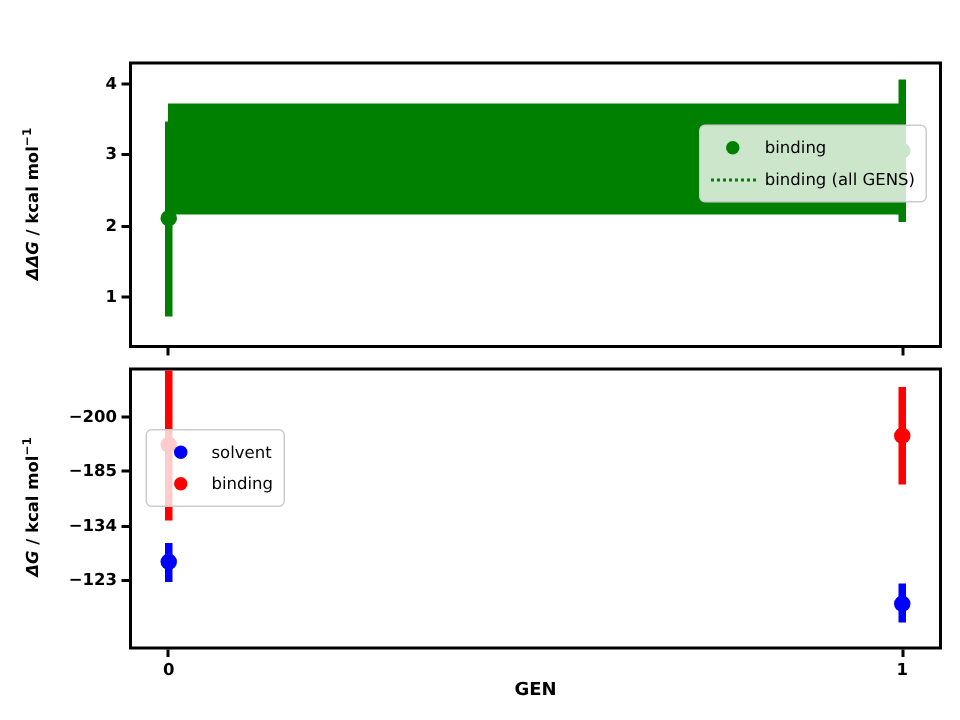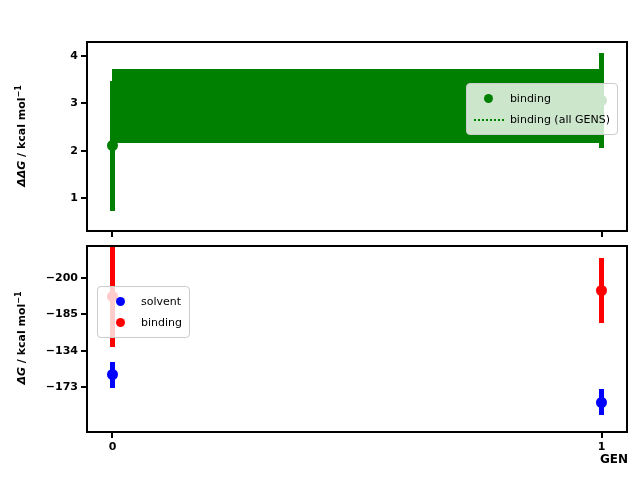--- a/index.html
+++ b/index.html
@@ -28,21 +28,21 @@
     position:absolute;width:24px;margin-left:-12px;text-align:center;
     font-size:11px;font-weight:bold;
   }
   .ylabel{
     position:absolute;white-space:nowrap;font-size:11px;font-weight:bold;
     transform:translate(-50%,-50%) rotate(-90deg);
   }
   .ylabel .math{font-style:italic;}
   .ylabel sup{font-size:8px;}
   .xlabel{
-    position:absolute;left:86px;width:542px;top:452px;text-align:right;
+    position:absolute;left:86px;width:542px;top:452px;text-align:center;
     font-size:12px;font-weight:bold;
   }
   .legend{
     position:absolute;background:rgba(255,255,255,0.8);
     border:1px solid #cccccc;border-radius:4px;padding:4px 7px 4px 5px;
     z-index:5;
     margin-top:35px;
   }
   .legend-item{display:flex;align-items:center;height:21px;}
   .legend-handle{width:34px;display:flex;align-items:center;justify-content:center;flex:none;}
@@ -119,21 +119,21 @@
           <div class="legend-label">binding</div>
         </div>
       </div>
   <div class="ytick-mark" style="top: 30.1496px;"></div>
       <div class="ytick-label" style="top: 23.1496px;">−200</div>
       <div class="ytick-mark" style="top: 66.3701px;"></div>
       <div class="ytick-label" style="top: 59.3701px;">−185</div>
       <div class="ytick-mark" style="top: 102.591px;"></div>
       <div class="ytick-label" style="top: 95.5906px;">−134</div>
       <div class="ytick-mark" style="top: 138.811px;"></div>
-      <div class="ytick-label" style="top: 131.811px;">−173</div>
+      <div class="ytick-label" style="top: 131.811px;">−123</div>
       <div class="xtick-mark" style="left: 23.4545px; top: 186px;"></div>
       <div class="xtick-label" style="left: 24.4545px; top: 193px;">0</div>
       <div class="xtick-mark" style="left: 512.545px; top: 186px;"></div>
       <div class="xtick-label" style="left: 513.545px; top: 193px;">1</div>
     </div>
 
   <div class="ylabel" style="left:21px;top:136px;">
     <span class="math">ΔΔG</span><span> / kcal mol</span><sup>−1</sup>
   </div>
   <div class="ylabel" style="left:21px;top:338px;">

